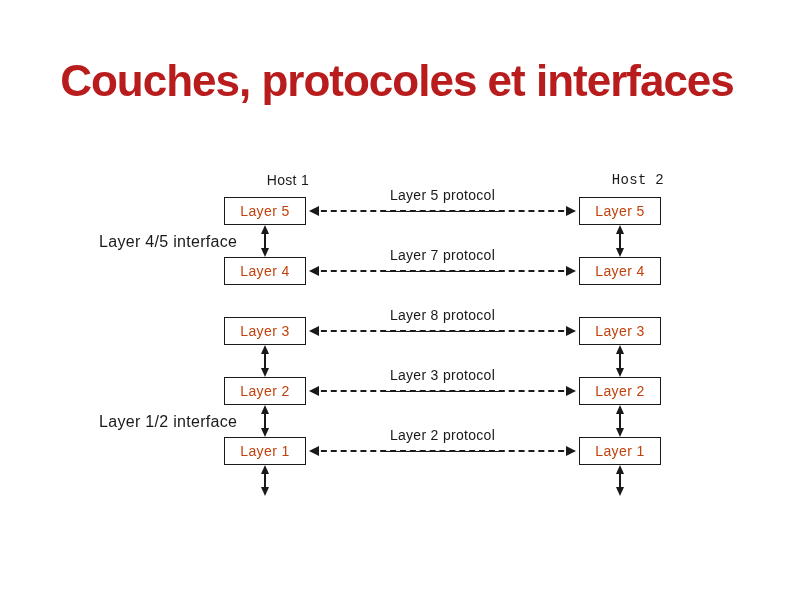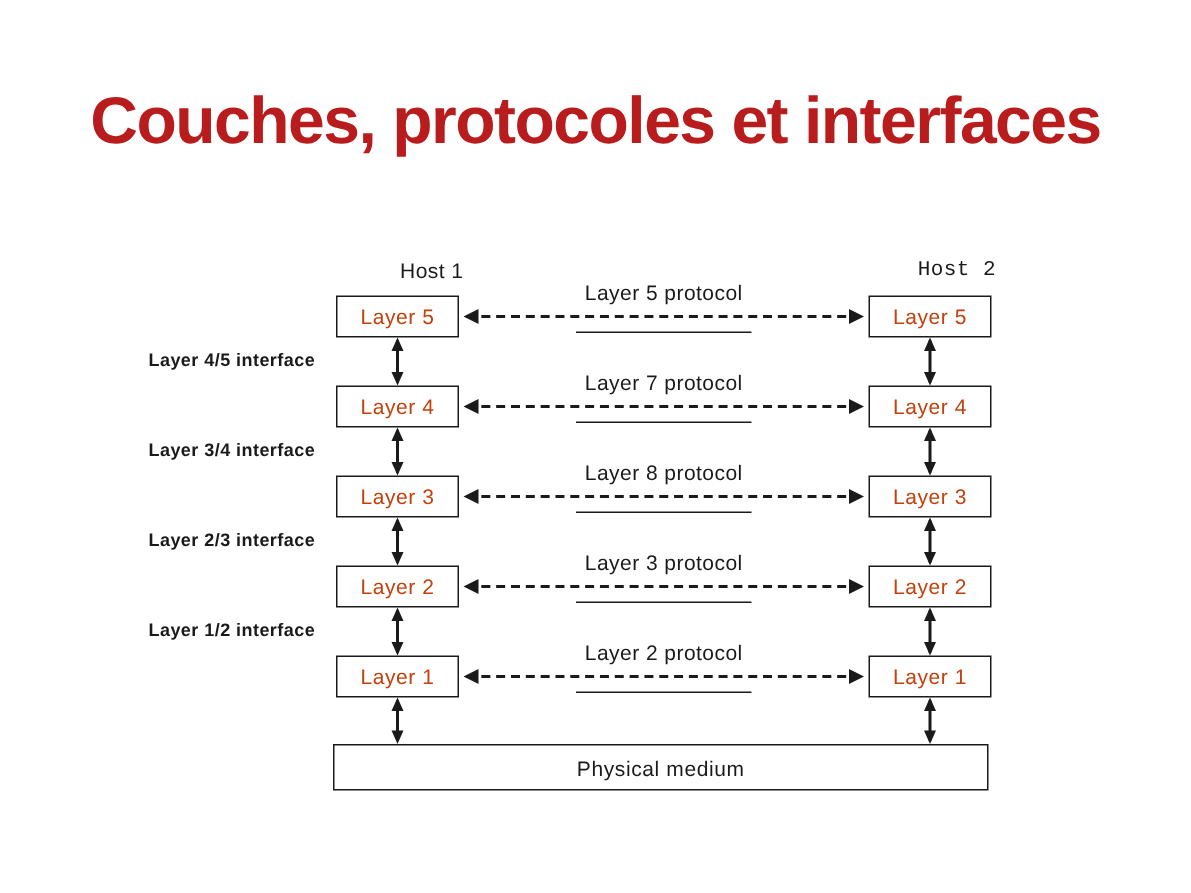--- a/index.html
+++ b/index.html
@@ -52,21 +52,21 @@
   .layer-box.left  { left:224px; }
   .layer-box.right { left:579px; }
 
   .protocol-label {
     position:absolute; left:306px; top:-10px; width:273px;
     text-align:center; font-size:14px; letter-spacing:0.3px; color:#1a1a1a;
     white-space:nowrap;
   }
   .protocol-label .u {
     display:inline-block;
-    padding:0 6px 18px 6px;
+    padding:0 6px 8px 6px;
     border-bottom:1.5px solid #1a1a1a;
   }
 
   .h-arrow {
     position:absolute; left:311px; top:13px; width:263px; height:0;
     border-top:2px dashed #1a1a1a;
   }
   .h-arrow::before {
     content:''; position:absolute; left:-2px; top:-6px; width:0; height:0;
     border-top:5px solid transparent; border-bottom:5px solid transparent;
@@ -81,21 +81,21 @@
   
   .gap-row { position:absolute; left:0; width:794px; }
   .gap-row.g0 { top:225px; height:32px; }
   .gap-row.g1 { top:285px; height:32px; }
   .gap-row.g2 { top:345px; height:32px; }
   .gap-row.g3 { top:405px; height:32px;padding-left:16px; }
   .gap-row.g4 { top:465px; height:31px; }
 
   .interface-label {
     position:absolute; left:99px; top:8px; width:160px;
-    font-size:12px; letter-spacing:0.3px; color:#1a1a1a; white-space:nowrap;font-weight:bold;
+    font-size:16px; letter-spacing:0.3px; color:#1a1a1a; white-space:nowrap;
   }
 
   .v-arrow {
     position:absolute; top:2px; bottom:2px; width:0;
     border-left:2px solid #1a1a1a;
   }
   .v-arrow.col-left  { left:264px; }
   .v-arrow.col-right { left:619px; }
   .v-arrow::before {
     content:''; position:absolute; left:-5px; top:-2px; width:0; height:0;
@@ -163,39 +163,32 @@
       <div class="layer-box left">Layer 1</div>
       <div class="layer-box right">Layer 1</div>
     </div>
 
     <div class="gap-row g0">
       <div class="interface-label">Layer 4/5 interface</div>
       <div class="v-arrow col-left"></div>
       <div class="v-arrow col-right"></div>
     </div>
 
-    <div class="gap-row g1">
-      <div class="interface-label">Layer 3/4 interface</div>
-      <div class="v-arrow col-left"></div>
-      <div class="v-arrow col-right"></div>
-    </div>
 
     <div class="gap-row g2">
-      <div class="interface-label">Layer 2/3 interface</div>
       <div class="v-arrow col-left"></div>
       <div class="v-arrow col-right"></div>
     </div>
 
     <div class="gap-row g3">
       <div class="interface-label">Layer 1/2 interface</div>
       <div class="v-arrow col-left"></div>
       <div class="v-arrow col-right"></div>
     </div>
 
     <div class="gap-row g4">
       <div class="v-arrow col-left"></div>
       <div class="v-arrow col-right"></div>
     </div>
 
-    <div class="physical-medium">Physical medium</div>
 
   </div>
 </div>
 
 </body></html>

